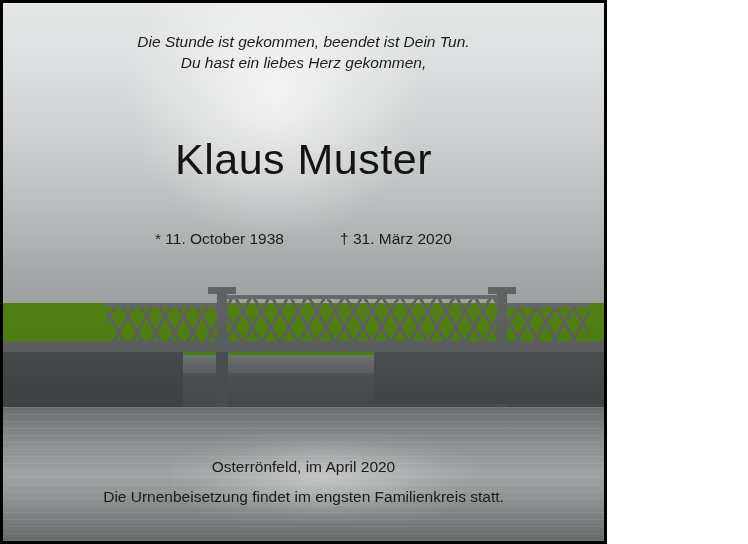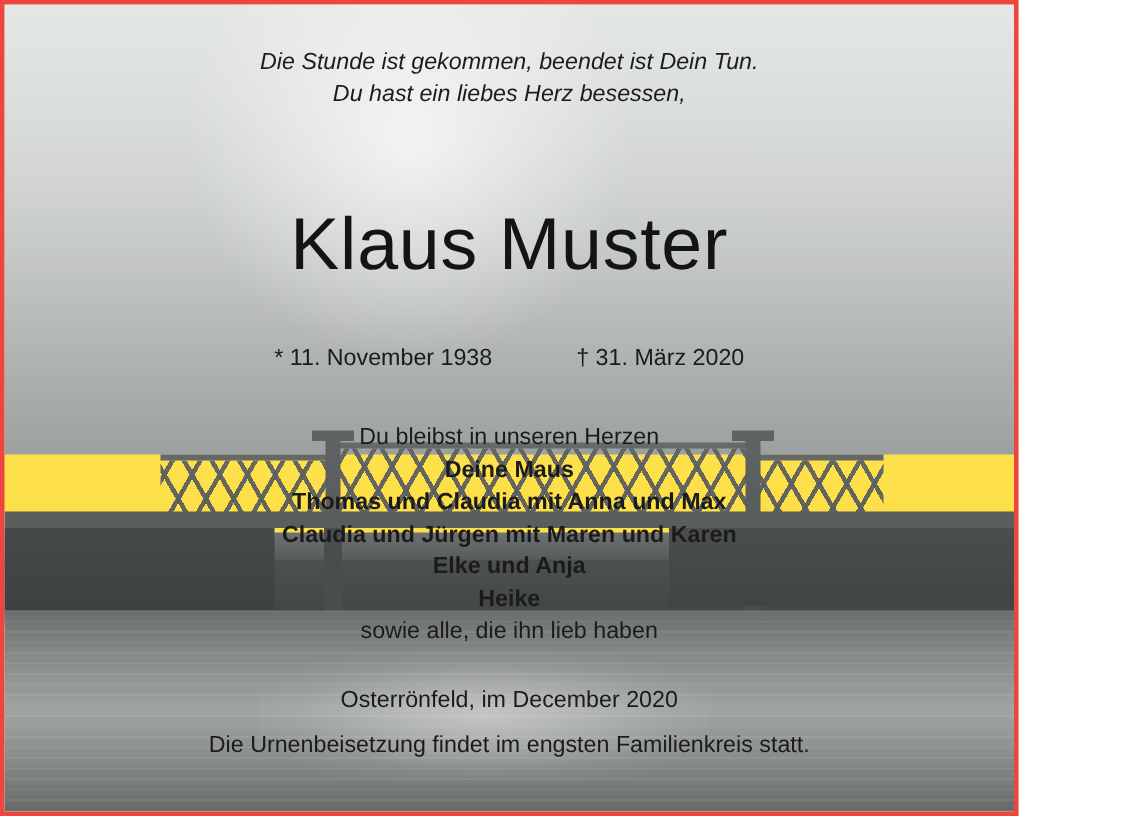--- a/index.html
+++ b/index.html
@@ -5,26 +5,26 @@
   html, body {
     margin: 0;
     padding: 0;
     background: #ffffff;
   }
   body {
     font-family: "Liberation Sans", sans-serif;
   }
   #card {
     position: relative;
-    width: 679px;
+    width: 607px;
     height: 544px;
     overflow: hidden;
-    background: #fde047;
+    background: #4d7c0f;
     box-sizing: border-box;
-    border: 3px solid #ef4444;
+    border: 3px solid #000000;
   }
   
   .bg {
     position: absolute;
     inset: 0;
     overflow: hidden;
   }
   .sky {
     position: absolute;
     left: 0; right: 0; top: 0;
@@ -170,21 +170,21 @@
     font-style: italic;
     font-size: 15.5px;
     line-height: 21px;
     color: #1c1c1c;
   }
   .poem div { white-space: pre; }
   .name {
     position: absolute;
     left: 0; right: 0;
     top: 132px;
-    font-size: 49px;
+    font-size: 43px;
     letter-spacing: 0.5px;
     font-weight: 400;
     color: #141414;
   }
   .dates {
     position: absolute;
     left: 0; right: 0;
     top: 227px;
     font-size: 15.5px;
   }
@@ -235,37 +235,28 @@
     <div class="water"></div>
     <div class="water-lines"></div>
     <div class="water-glint"></div>
     <div class="haze"></div>
   </div>
 
   <div class="content">
 
     <div class="poem">
       <div>Die Stunde ist gekommen, beendet ist Dein Tun.</div>
-      <div>Du hast ein liebes Herz besessen,</div>
+      <div>Du hast ein liebes Herz gekommen,</div>
     </div>
 
     <div class="name">Klaus Muster</div>
 
     <div class="dates">
-      <span class="birth">* 11. November 1938</span><span class="death">† 31. März 2020</span>
+      <span class="birth">* 11. October 1938</span><span class="death">† 31. März 2020</span>
     </div>
 
-    <div class="family">
-      <div>Du bleibst in unseren Herzen</div>
-      <div class="bold">Deine Maus</div>
-      <div class="bold">Thomas und Claudia mit Anna und Max</div>
-      <div class="bold">Claudia und Jürgen mit Maren und Karen</div>
-      <div class="bold">Elke und Anja</div>
-      <div class="bold">Heike</div>
-      <div>sowie alle, die ihn lieb haben</div>
-    </div>
-
-    <div class="place">Osterrönfeld, im December 2020</div>
+
+    <div class="place">Osterrönfeld, im April 2020</div>
 
     <div class="notice">Die Urnenbeisetzung findet im engsten Familienkreis statt.</div>
 
   </div>
 </div>
 
 </body></html>

